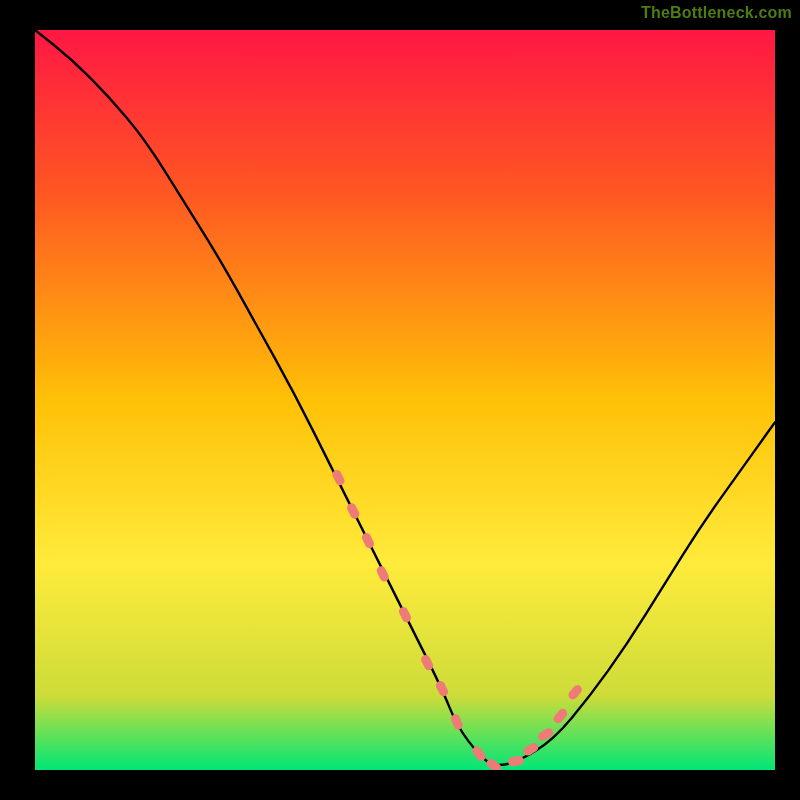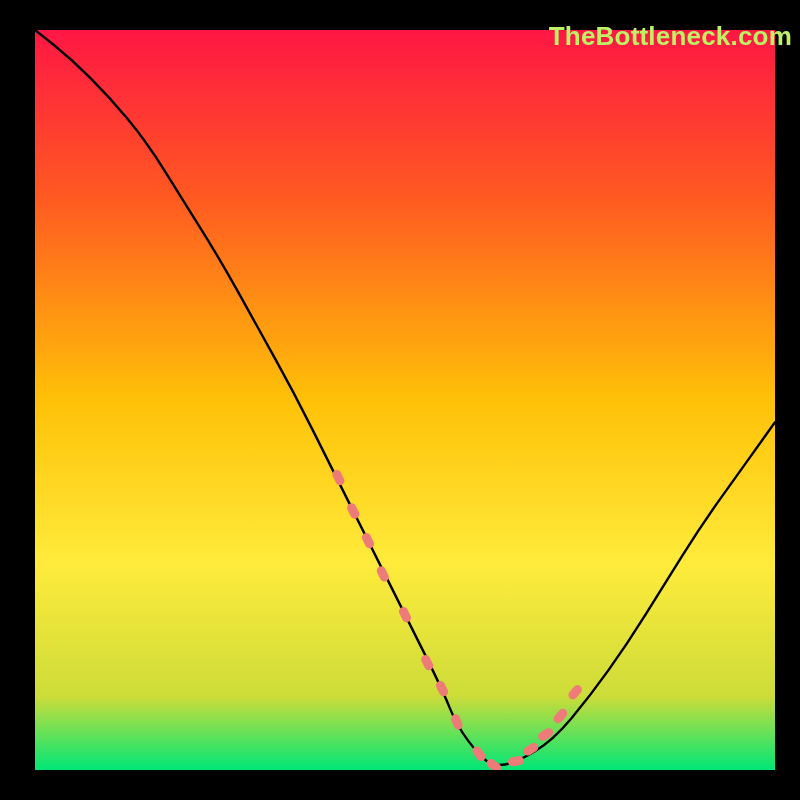--- a/index.html
+++ b/index.html
@@ -11,24 +11,24 @@
     overflow: hidden;
     font-family: Arial, Helvetica, sans-serif;
   }
   .stage {
     position: relative;
     width: 800px;
     height: 800px;
   }
   .watermark {
     position: absolute;
-    top: 21px;
+    top: 4px;
     right: 8px;
-    color: #bef264;
-    font-size: 26px;
+    color: #4d7c0f;
+    font-size: 16px;
     font-weight: 600;
     letter-spacing: 0.2px;
     z-index: 10;
   }
   .plot-area {
     position: absolute;
     left: 35px;
     top: 30px;
     width: 740px;
     height: 740px;

